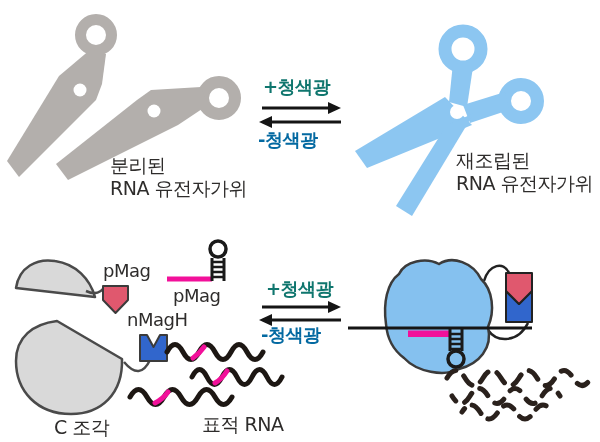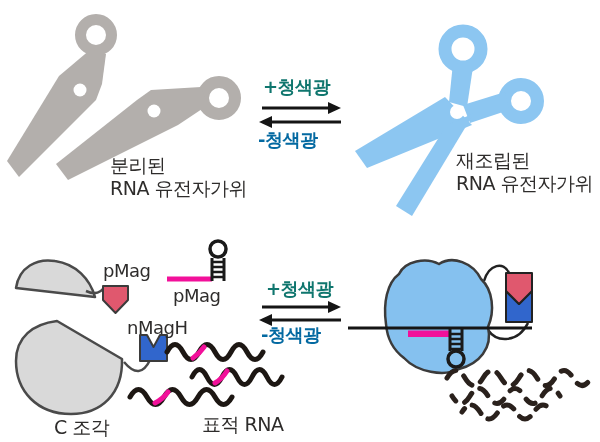--- a/index.html
+++ b/index.html
@@ -130,17 +130,17 @@
   </div>
 
   <div class="arrow-lbl plus" style="left:263px;top:75px;">+청색광</div>
   <div class="arrow-lbl minus" style="left:258px;top:128px;">-청색광</div>
 
   <div class="arrow-lbl plus" style="left:266px;top:277px;">+청색광</div>
   <div class="arrow-lbl minus" style="left:261px;top:323px;">-청색광</div>
 
   <div class="lbl lbl-sm" style="left:103px;top:260px;">pMag</div>
   <div class="lbl lbl-sm" style="left:173px;top:285px;">pMag</div>
-  <div class="lbl lbl-sm" style="left:127px;top:309px;margin-top:8px;">nMagH</div>
+  <div class="lbl lbl-sm" style="left:127px;top:309px;">nMagH</div>
   <div class="lbl" style="left:202px;top:413px;">표적 RNA</div>
   <div class="lbl" style="left:54px;top:416px;">C 조각</div>
 
 </div>
 
 </body></html>

